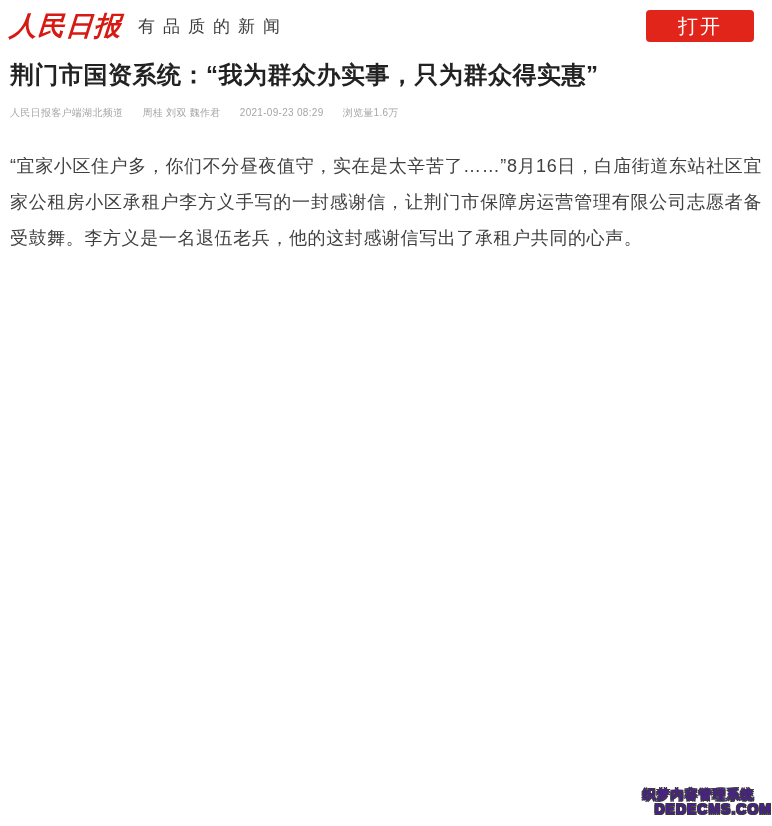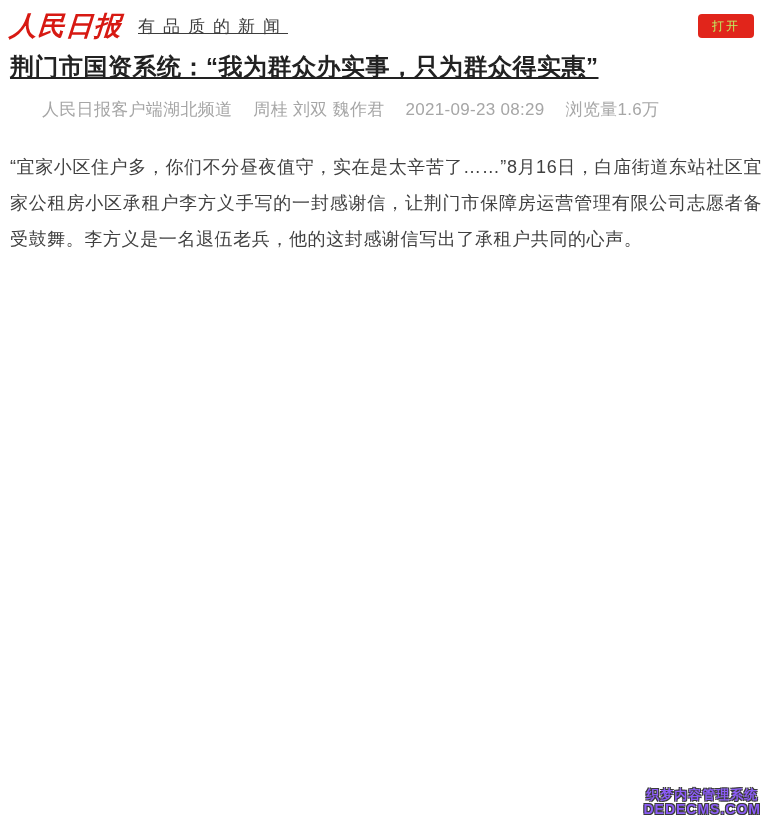--- a/index.html
+++ b/index.html
@@ -33,85 +33,82 @@
     transform: skewX(-4deg);
     white-space: nowrap;
     cursor: pointer;
   }
   .tagline {
     margin-left: 16px;
     font-size: 17px;
     color: #3d3d3d;
     letter-spacing: 8px;
     white-space: nowrap;
-    text-decoration: underline;
   }
   .open-btn {
     margin-left: auto;
     margin-right: 8px;
     background: #e1251b;
-    color: #bef264;
-    font-size: 12px;
+    color: #ffffff;
+    font-size: 20px;
     line-height: 1;
-    padding: 6px 14px;
+    padding: 6px 32px;
     border: none;
     border-radius: 4px;
     letter-spacing: 2px;
     cursor: pointer;
   }
   
   .title {
-    margin-top: 8px;
+    margin-top: 16px;
     font-size: 24px;
     font-weight: bold;
     color: #222222;
     letter-spacing: 0.5px;
     line-height: 1.4;
-    text-decoration: underline;
   }
   .meta {
     margin-top: 14px;
-    font-size: 17px;
+    font-size: 10px;
     color: #a6a6a6;
     letter-spacing: 0.3px;
     white-space: nowrap;
-    margin-left: 32px;
   }
   .meta span { margin-right: 16px; }
   .meta span:last-child { margin-right: 0; }
   
   .article {
     margin-top: 28px;
   }
   .article p {
     font-size: 18px;
     line-height: 36px;
     color: #404040;
     letter-spacing: 0.6px;
     margin-bottom: 21px;
     text-align: justify;
   }
   
   .watermark {
     position: absolute;
-    right: 11px;
+    right: 0;
     bottom: 10px;
-    text-align: center;
+    text-align: left;
     font-weight: bold;
-    color: #8b5cf6;
+    color: #4c1d95;
     text-shadow:
       -1px -1px 0 #3a3a3a,
        1px -1px 0 #3a3a3a,
       -1px  1px 0 #3a3a3a,
        1px  1px 0 #3a3a3a;
     line-height: 14px;
     user-select: none;
   }
   .watermark .wm-line1 { font-size: 13px; letter-spacing: 1px; }
-  .watermark .wm-line2 { font-size: 14px; letter-spacing: 1px; }
+  .watermark .wm-line2 { font-size: 14px; letter-spacing: 1px; margin-left: 12px; }
 </style>
 </head>
 <body>
 
 <div class="page">
 
   <div class="header">
     <span class="logo">人民日报</span>
     <span class="tagline">有品质的新闻</span>
     <button class="open-btn">打开</button>

